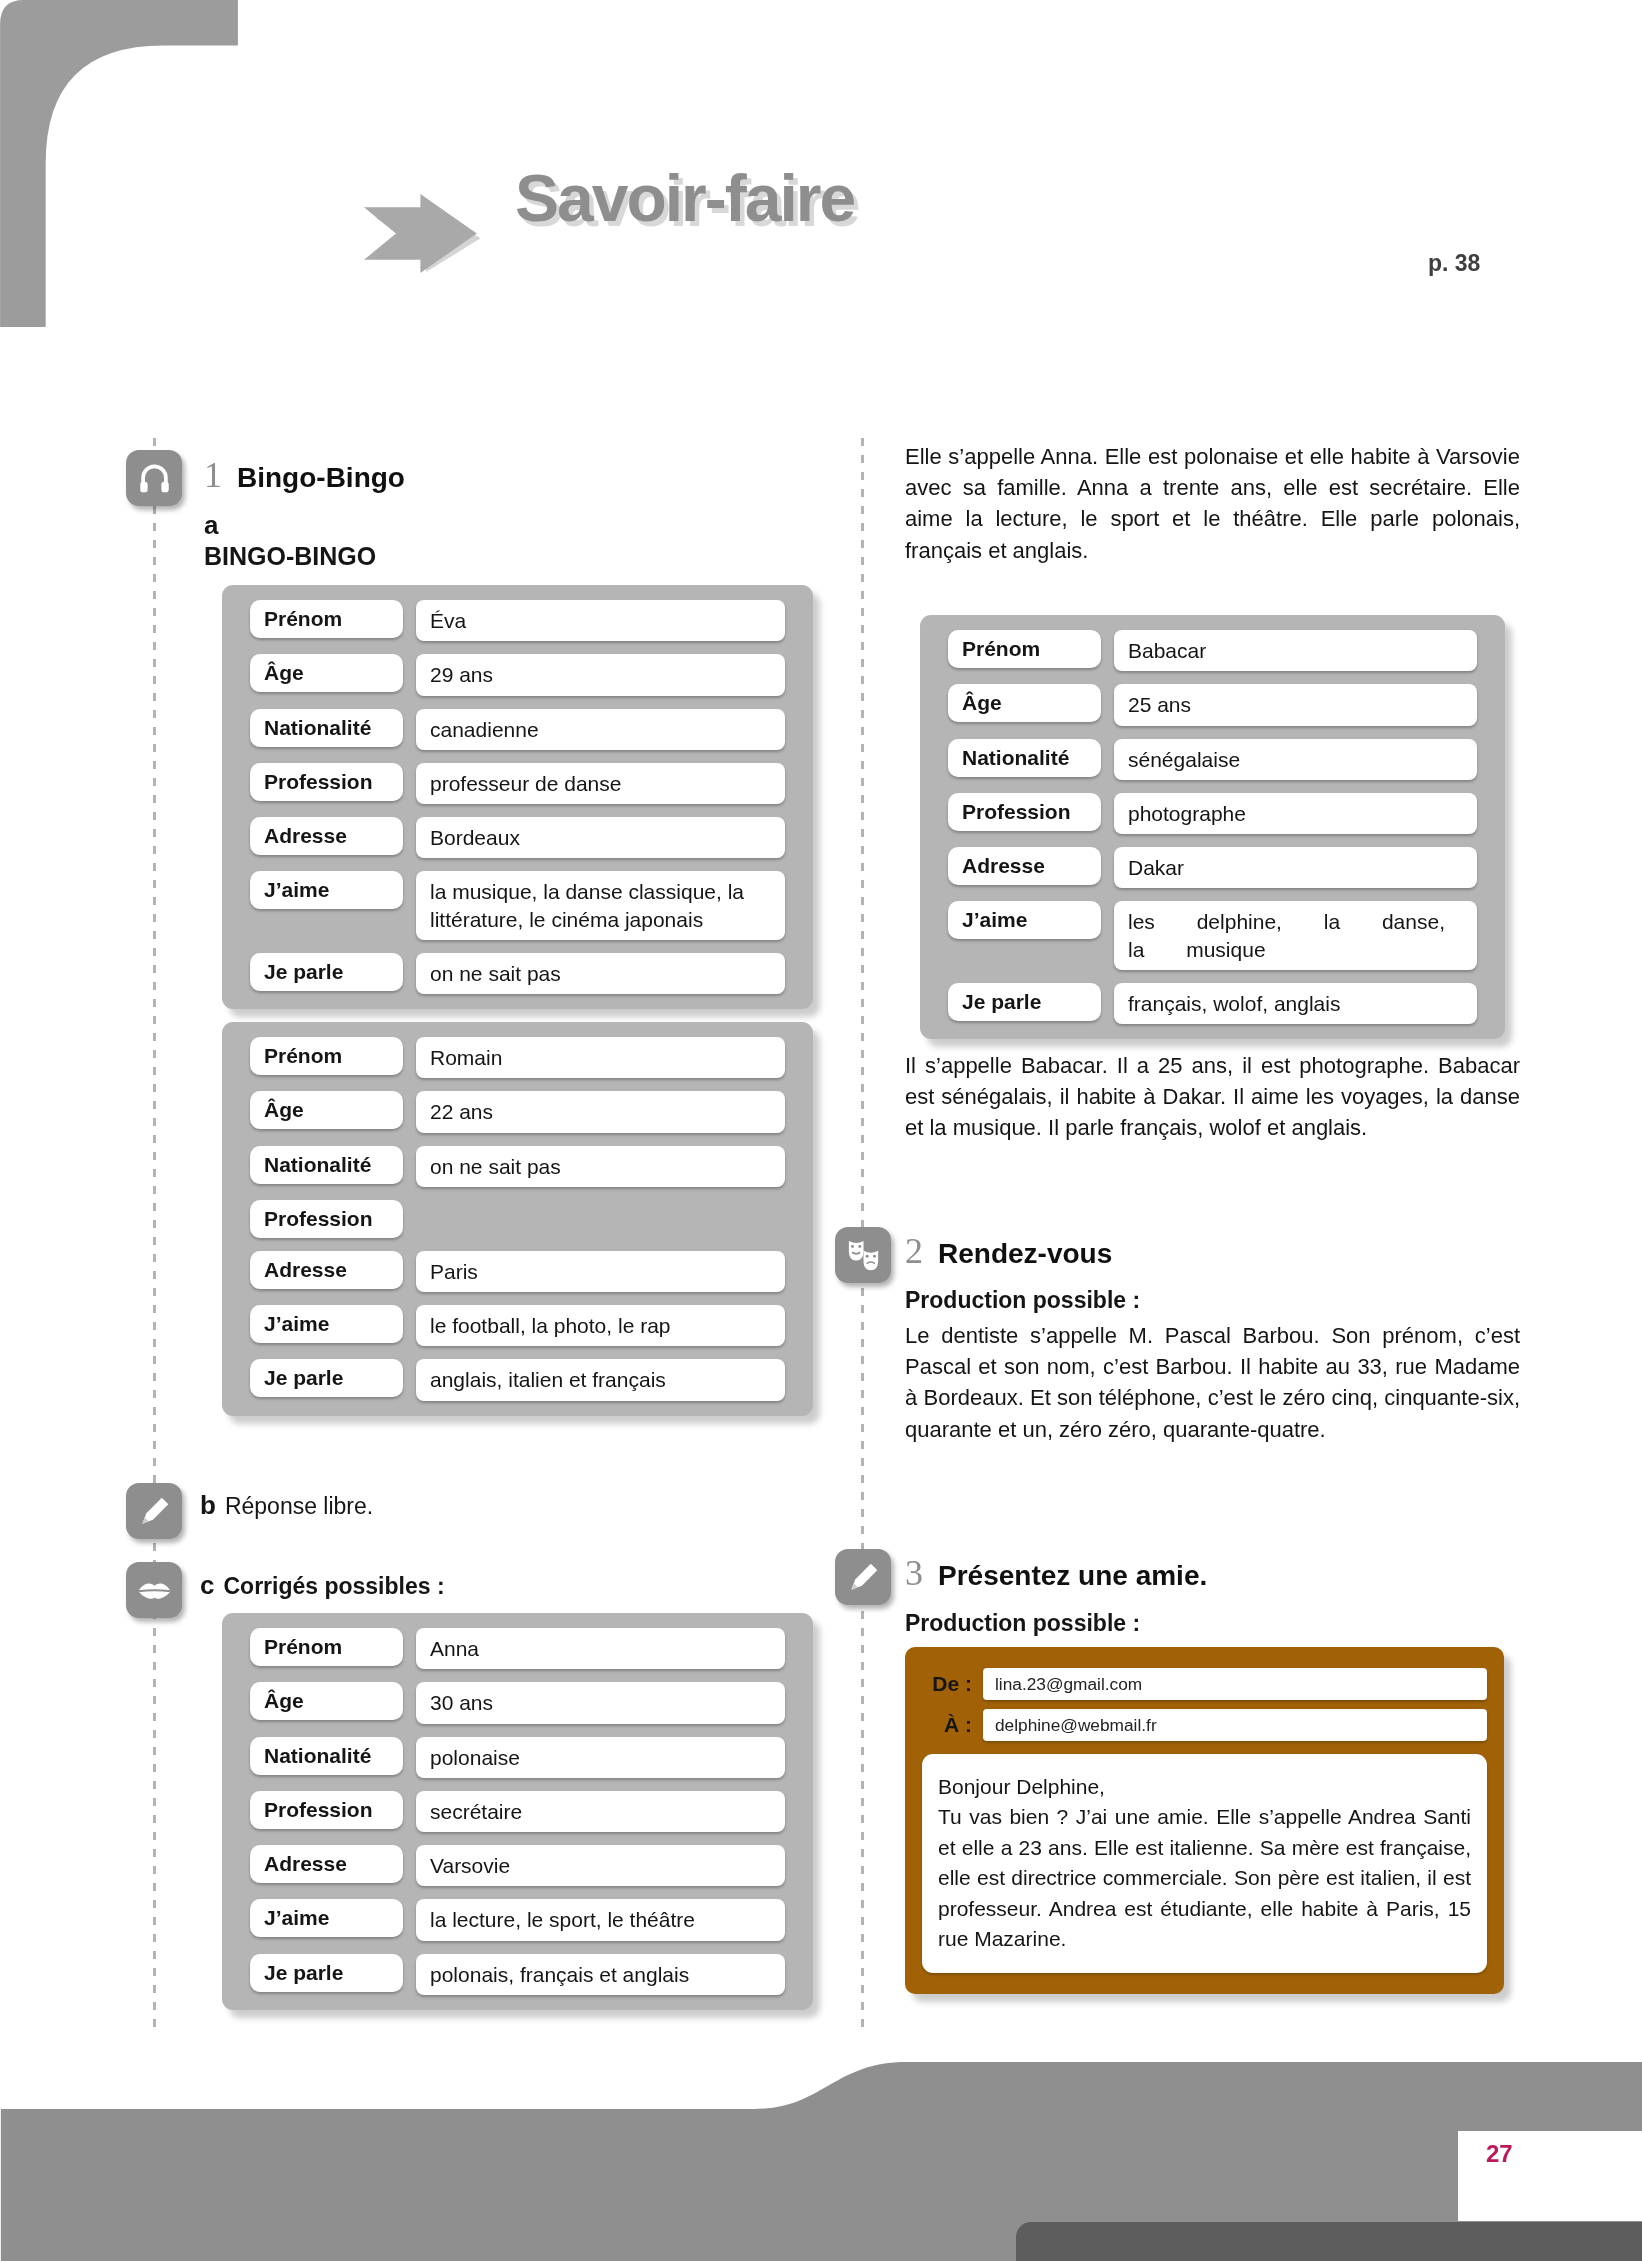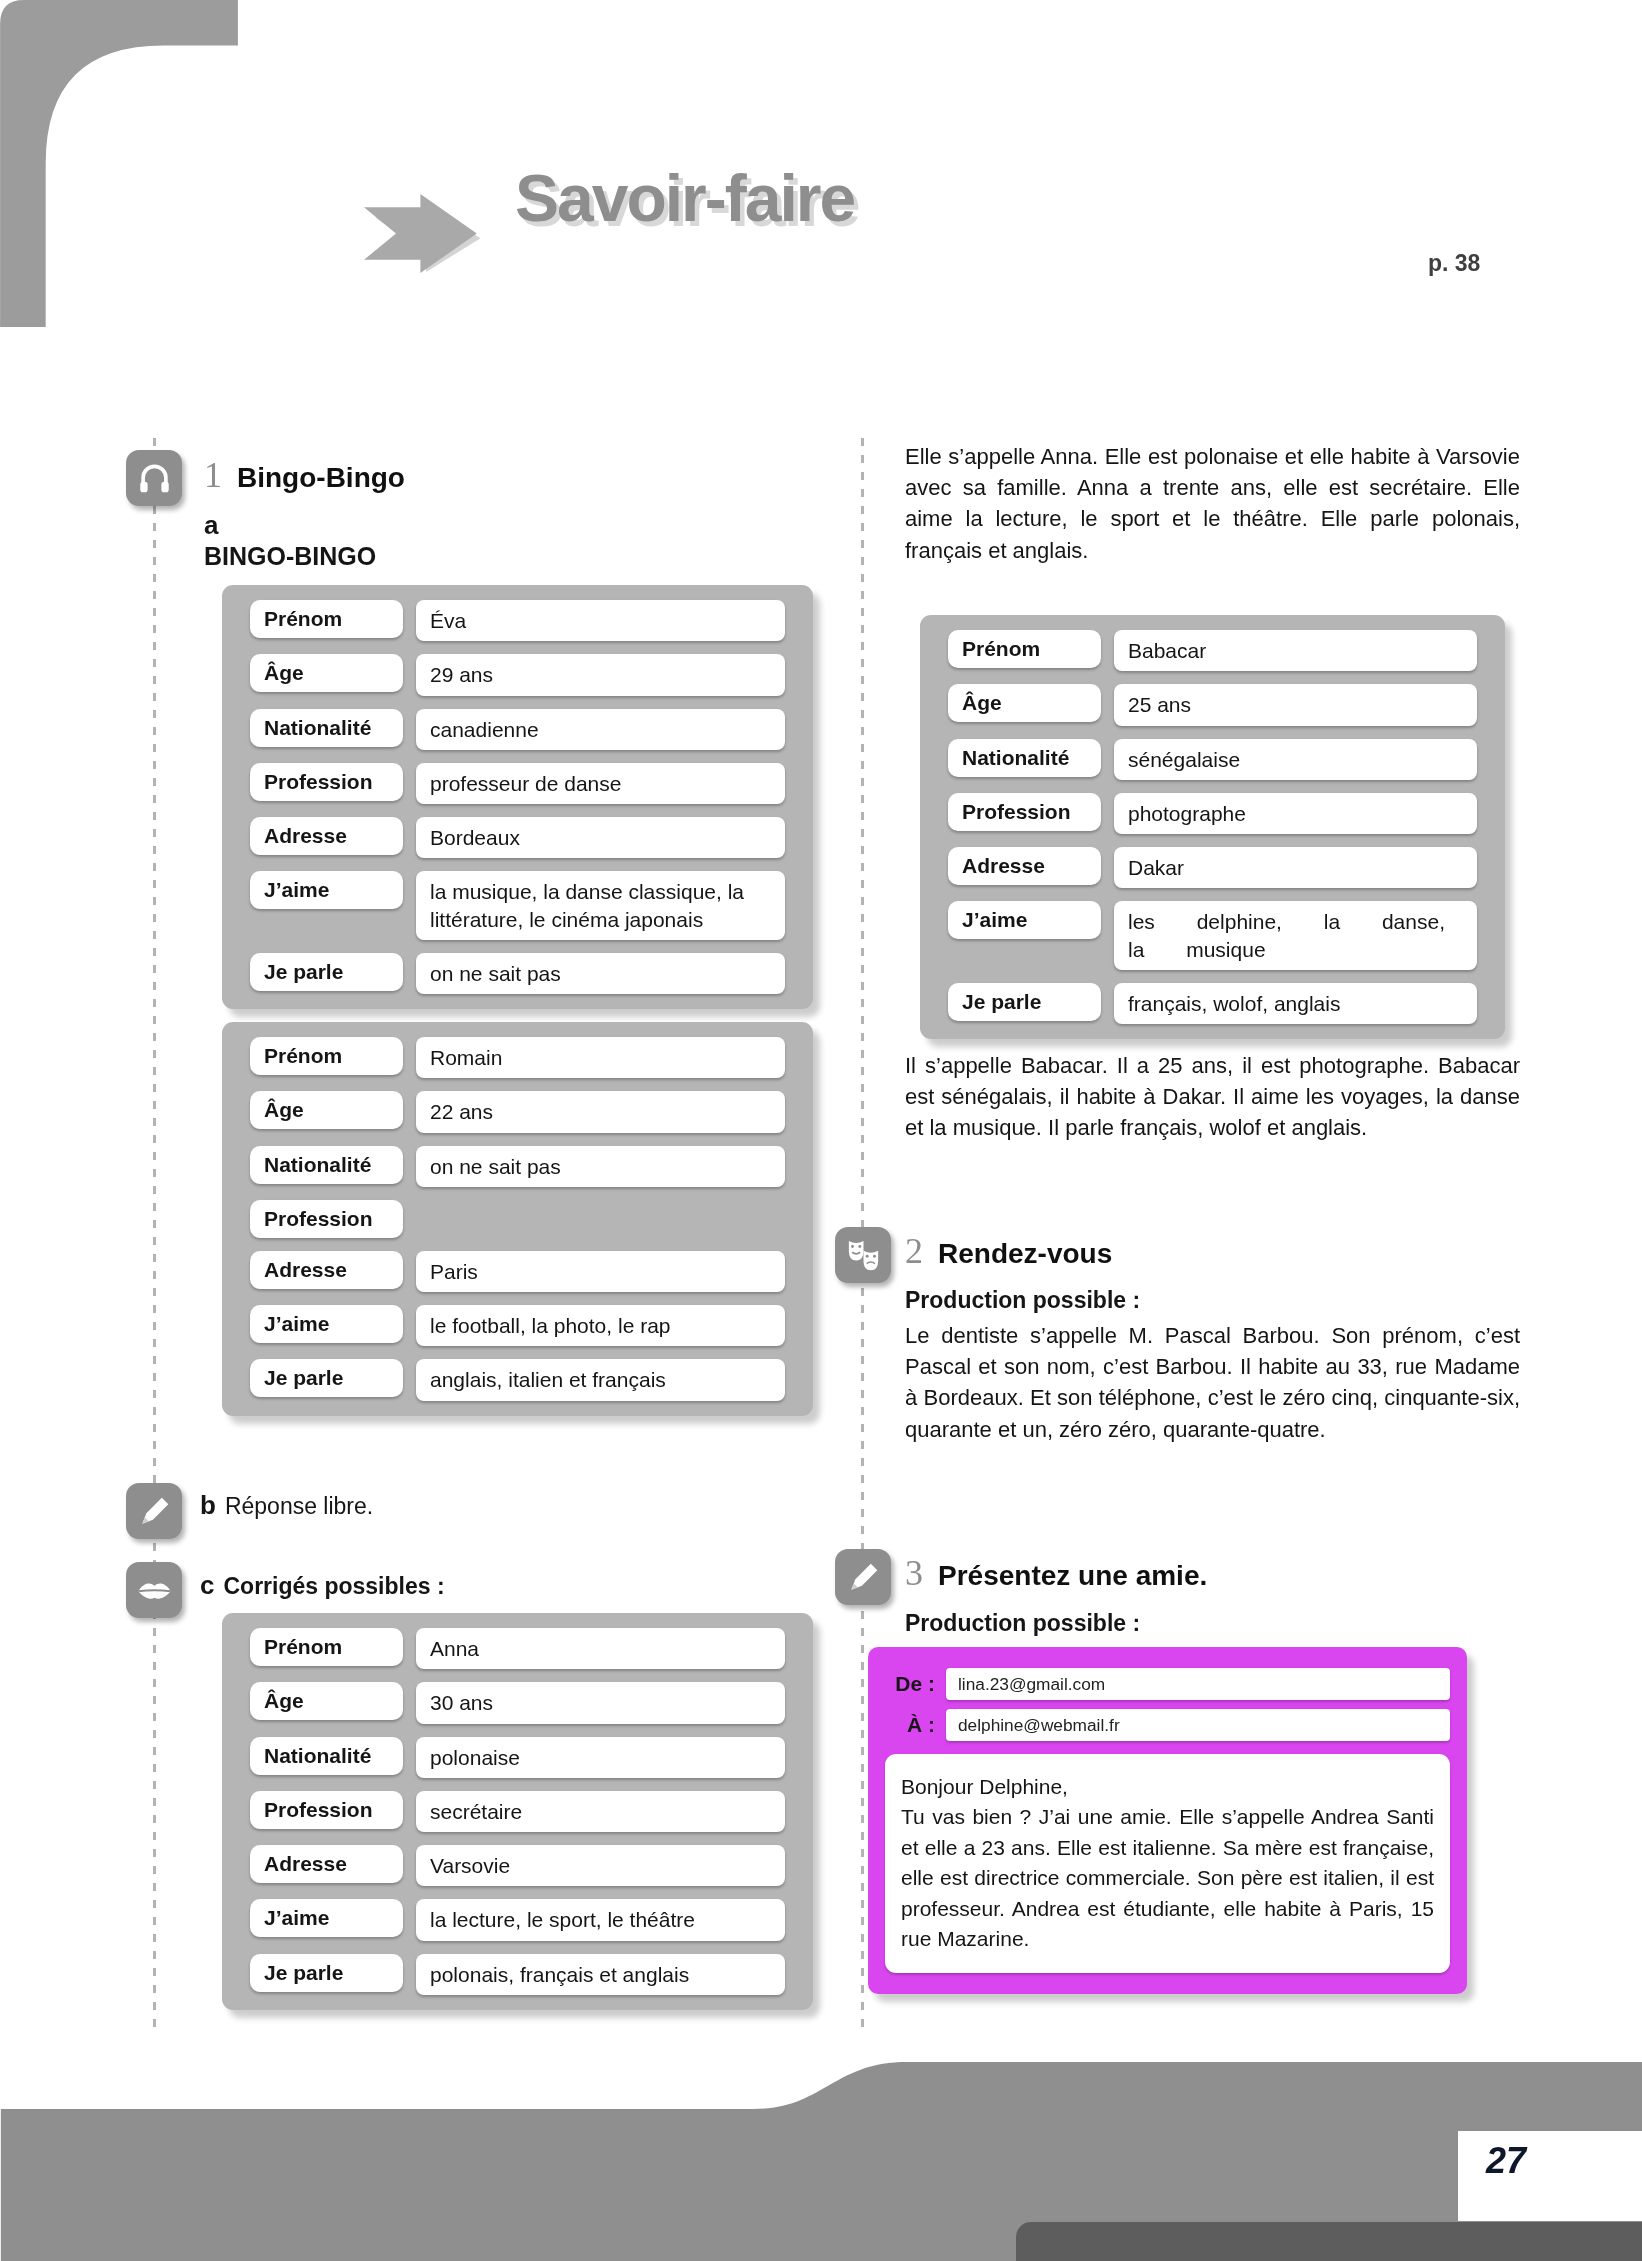--- a/index.html
+++ b/index.html
@@ -5,21 +5,21 @@
   * { margin:0; padding:0; box-sizing:border-box; }
   html, body { width:1643px; height:2261px; background:#ffffff; }
   body { font-family:"Liberation Sans", sans-serif; color:#151515; }
   #page { position:relative; width:1643px; height:2261px; background:#fff; overflow:hidden; }
 
   
   .corner-tl { position:absolute; top:0; left:0; }
   .bottom-band { position:absolute; left:0; top:2052px; }
   .footer-bar { position:absolute; left:1016px; top:2222px; width:627px; height:40px; background:#5d5d5d; border-top-left-radius:15px; }
   .page-number-tab { position:absolute; left:1458px; top:2131px; width:184px; height:90px; background:#ffffff; }
-  .page-number { position:absolute; left:1486px; top:2140px; font-size:36px; font-weight:bold; color:#0f172a;font-style:italic; }
+  .page-number { position:absolute; left:1486px; top:2140px; font-size:24px; font-weight:bold; color:#be185d; }
 
   
   .rail { position:absolute; top:438px; height:1594px; width:2.5px;
           background-image:repeating-linear-gradient(to bottom, #b3b3b3 0 8px, transparent 8px 17px); }
   #rail-left { left:153px; }
   #rail-mid  { left:861px; }
 
   
   #title-arrow { position:absolute; left:364px; top:194px; }
   #page-title { position:absolute; left:515px; top:160px; font-size:66px; font-weight:bold;
@@ -73,21 +73,21 @@
   .badge { position:absolute; width:56px; height:56px; background:#8e8e8e; border-radius:13px;
            box-shadow:3px 4px 5px rgba(0,0,0,0.30); display:flex; align-items:center; justify-content:center; }
   .badge svg { width:39px; height:39px; }
   #badge-headphones { left:126px;  top:450px; }
   #badge-pen-b      { left:126px;  top:1483px; }
   #badge-lips       { left:126px;  top:1562px; }
   #badge-masks      { left:835px; top:1227px; }
   #badge-pen-3      { left:835px; top:1549px; }
 
   
-  #email-card { position:absolute; left:868px; top:1647px; width:599px; background:#d946ef;
+  #email-card { position:absolute; left:905px; top:1647px; width:599px; background:#a16207;
                 border-radius:10px; padding:21px 17px; box-shadow:7px 8px 6px rgba(0,0,0,0.20); }
   .email-row { display:flex; align-items:center; gap:11px; margin-bottom:9px; }
   .email-label { flex:0 0 50px; text-align:right; font-weight:bold; font-size:21px; color:#161616; }
   .email-input { flex:1; background:#fff; border-radius:4px; height:32px; display:flex;
                  align-items:center; padding:0 12px; font-size:17.3px; color:#222;
                  box-shadow:0 1.5px 2.5px rgba(0,0,0,0.22); }
   .email-body { background:#fff; border-radius:11px; margin-top:13px; padding:18px 16px;
                 font-size:21px; line-height:1.45; box-shadow:0 1.5px 2.5px rgba(0,0,0,0.22); }
   .email-body .line2 { text-align:justify; }
 </style>

